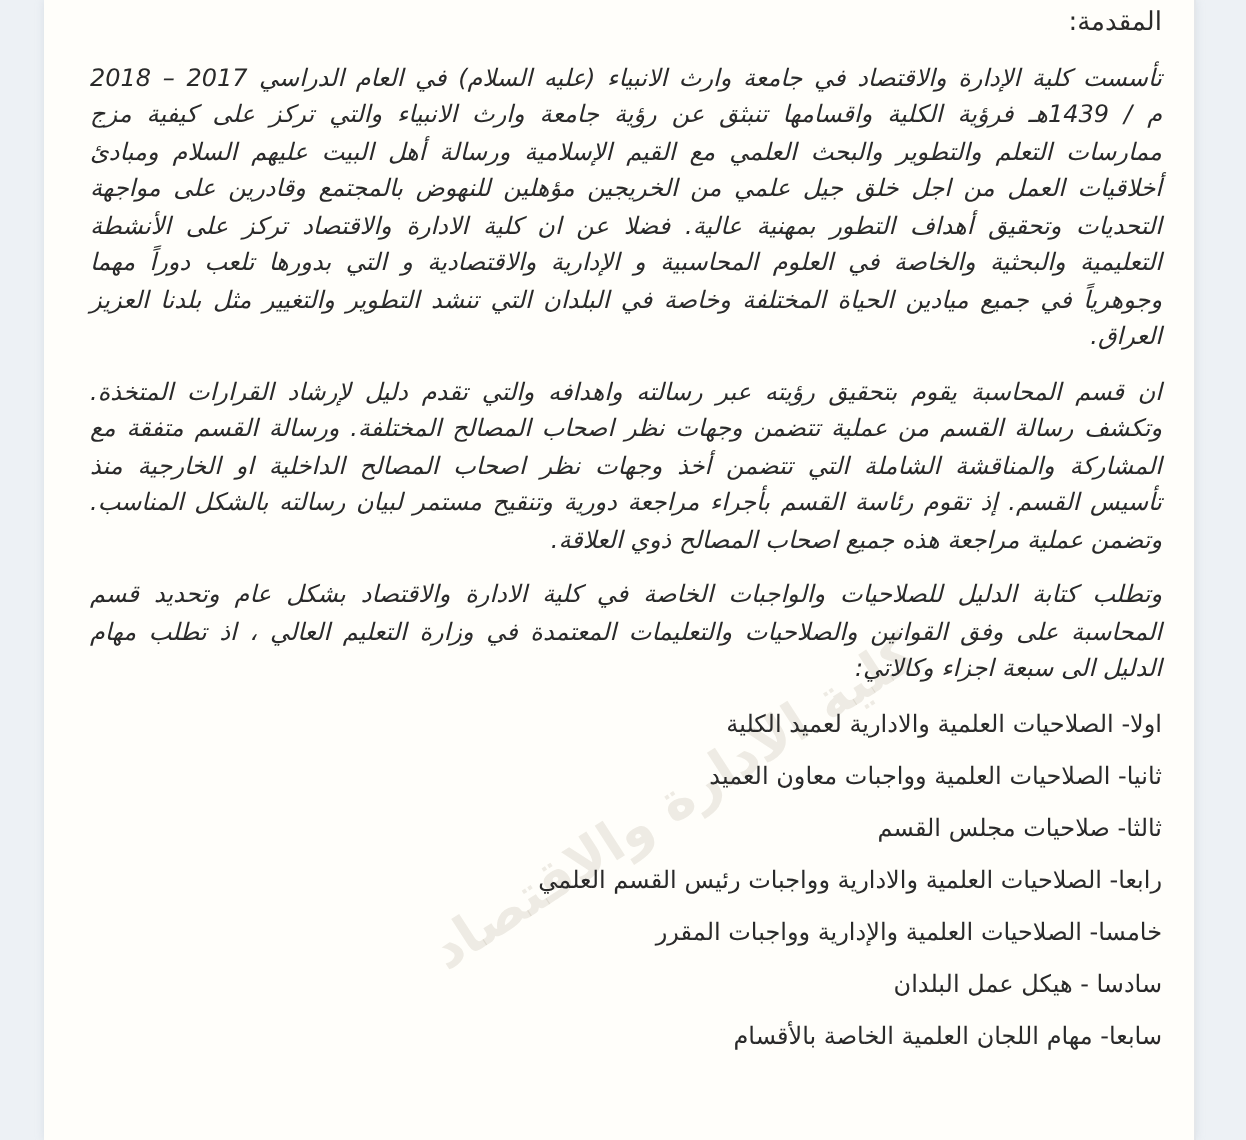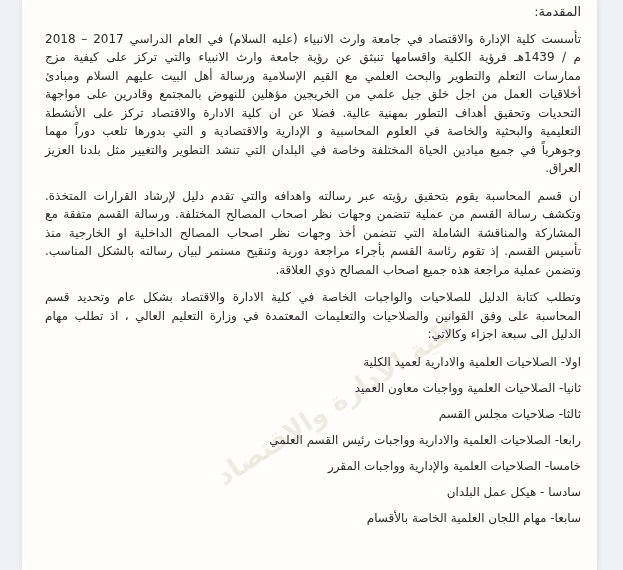--- a/index.html
+++ b/index.html
@@ -30,20 +30,21 @@
     font-size: 13px;
     line-height: 18.5px;
     margin-bottom: 8px;
   }
   .para { margin-bottom: 9px; }
   .line {
     font-size: 12px;
     line-height: 18.5px;
     text-align: justify;
     text-align-last: justify;
+    font-style: italic;
   }
   .line.last { text-align-last: right; }
   .sections { margin-top: 5px; }
   .heading {
     font-weight: normal;
     font-size: 12px;
     line-height: 18.5px;
     margin-bottom: 7.5px;
   }
   .watermark {

